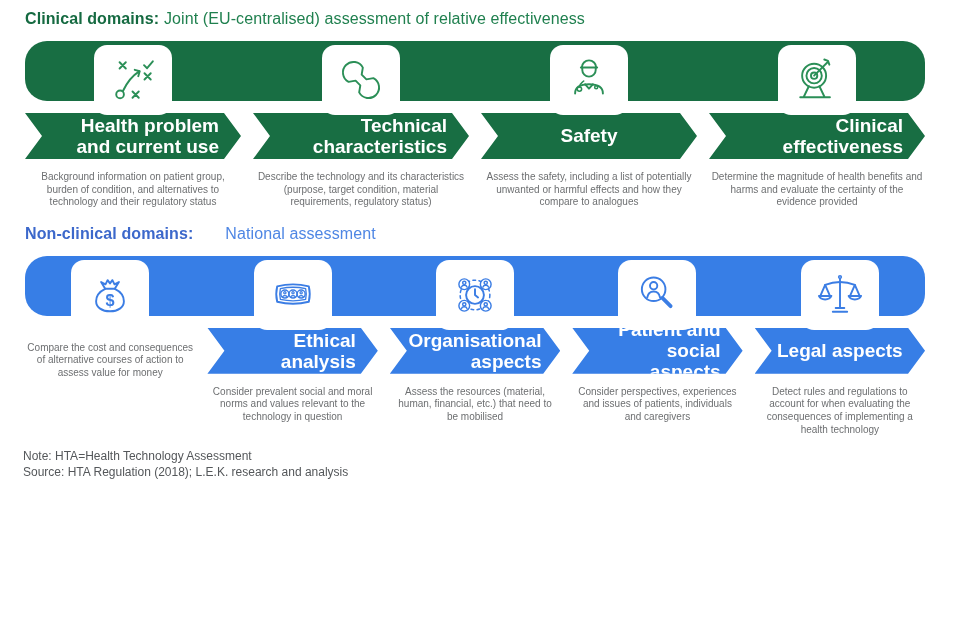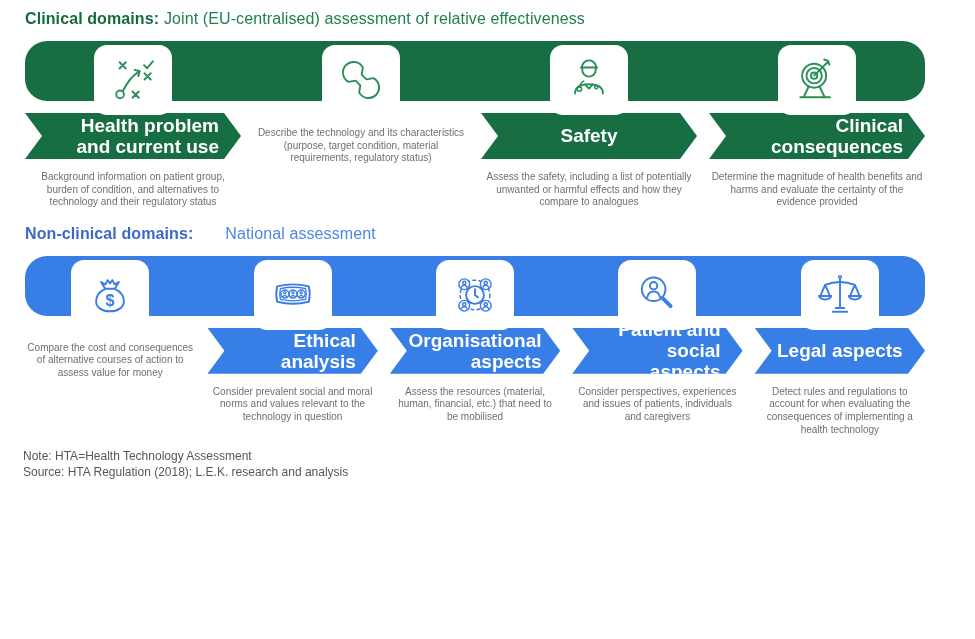--- a/index.html
+++ b/index.html
@@ -80,20 +80,23 @@
           <div class="col">
             <div class="icon-card">
               <span class="icon">
                 <svg width="46" height="46" viewBox="0 0 48 48" fill="none" stroke="currentColor" stroke-width="2" stroke-linecap="round" stroke-linejoin="round">
                   <g transform="rotate(-45 24 24)">
                     <path d="M19.5 20.5 13.5 16.2a11 11 0 1 1 21 0L28.5 20.5l0 7 6 4.3a11 11 0 1 1-21 0l6-4.3z"></path>
                   </g>
                 </svg>
               </span>
             </div>
+            <div class="arrow">
+              <span class="arrow-label">Technical characteristics</span>
+            </div>
             <p class="desc">Describe the technology and its characteristics (purpose, target condition, material requirements, regulatory status)</p>
           </div>
           <div class="col">
             <div class="icon-card">
               <span class="icon">
                 <svg width="46" height="46" viewBox="0 0 48 48" fill="none" stroke="currentColor" stroke-width="2" stroke-linecap="round" stroke-linejoin="round">
                   <path d="M16.5 11a7.5 7.5 0 0 1 15 0"></path>
                   <path d="M15.5 11h17"></path>
                   <path d="M17 11v2.5a7 7 0 0 0 14 0V11"></path>
                   <path d="M9.5 38c0-6.5 6-9.5 14.5-9.5S38.5 31.5 38.5 38"></path>
@@ -116,21 +119,21 @@
                   <circle cx="21" cy="19.5" r="12.5"></circle>
                   <circle cx="21" cy="19.5" r="8"></circle>
                   <circle cx="21" cy="19.5" r="3.3"></circle>
                   <path d="M21 19.5L35.5 5"></path>
                   <path d="M31.6 2.6l3.9 1.5 1.4 3.9"></path>
                   <path d="M15.5 30.5L10 42M26.5 30.5L32 42M6.5 42h31"></path>
                 </svg>
               </span>
             </div>
             <div class="arrow">
-              <span class="arrow-label">Clinical consequences</span>
+              <span class="arrow-label">Clinical effectiveness</span>
             </div>
             <p class="desc">Determine the magnitude of health benefits and harms and evaluate the certainty of the evidence provided</p>
           </div>
         </div>
     </div>
   </section>
 
   <section id="sec-nonclinical">
     <h2 class="heading">
       <span class="bold">Non-clinical domains:</span><span class="rest">National assessment</span>

